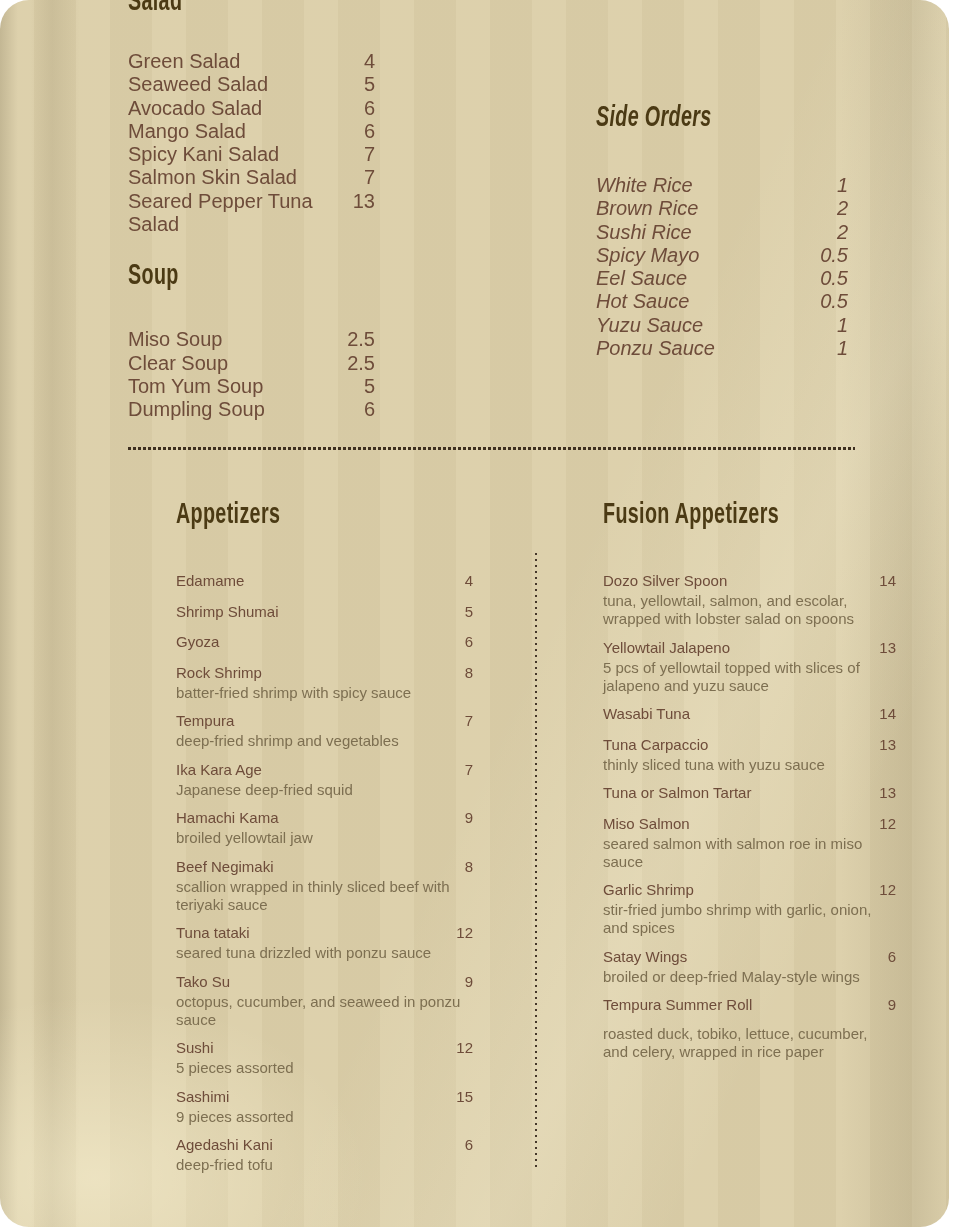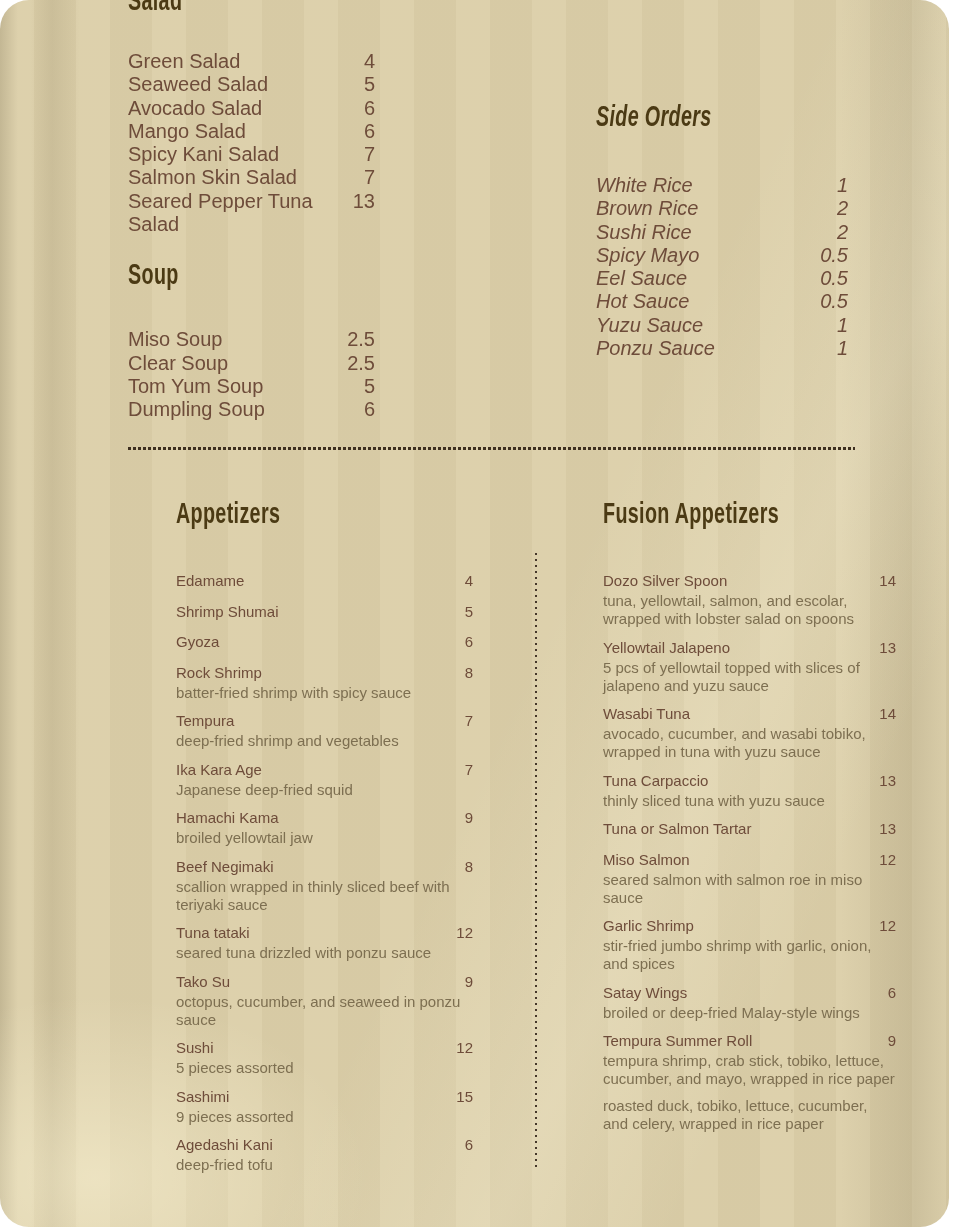--- a/index.html
+++ b/index.html
@@ -339,21 +339,20 @@
               <span class="pr">13</span>
             </div>
             <div class="app-desc">5 pcs of yellowtail topped with slices of jalapeno and yuzu sauce</div>
           </div>
 
           <div class="app-item">
             <div class="app-row">
               <span class="nm">Wasabi Tuna</span>
               <span class="pr">14</span>
             </div>
-            <div class="app-desc">avocado, cucumber, and wasabi tobiko, wrapped in tuna with yuzu sauce</div>
           </div>
 
           <div class="app-item">
             <div class="app-row">
               <span class="nm">Tuna Carpaccio</span>
               <span class="pr">13</span>
             </div>
             <div class="app-desc">thinly sliced tuna with yuzu sauce</div>
           </div>
 
@@ -387,21 +386,20 @@
               <span class="pr">6</span>
             </div>
             <div class="app-desc">broiled or deep-fried Malay-style wings</div>
           </div>
 
           <div class="app-item">
             <div class="app-row">
               <span class="nm">Tempura Summer Roll</span>
               <span class="pr">9</span>
             </div>
-            <div class="app-desc">tempura shrimp, crab stick, tobiko, lettuce, cucumber, and mayo, wrapped in rice paper</div>
           </div>
 
           <div class="app-item">
             <div class="app-desc">roasted duck, tobiko, lettuce, cucumber, and celery, wrapped in rice paper</div>
           </div>
         </div>
     </div>
   </div>
 
 </div>

